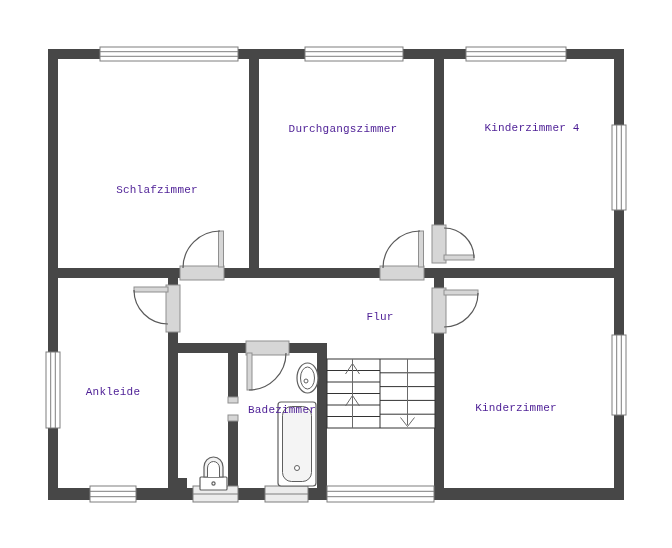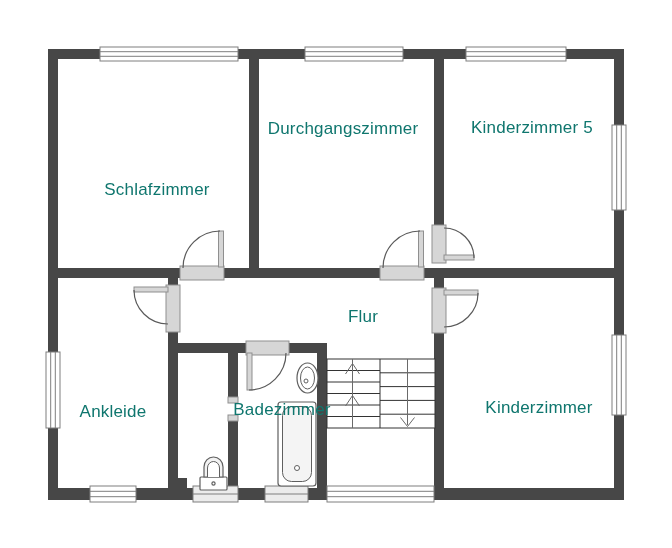--- a/index.html
+++ b/index.html
@@ -7,26 +7,27 @@
     position:relative;
     width:672px;height:548px;
     background:#ffffff;
     overflow:hidden;
     font-family:"Liberation Sans","DejaVu Sans",sans-serif;
   }
   .plan-svg{position:absolute;left:0;top:0;}
   .room-label{
     position:absolute;
     transform:translate(-50%,-50%);
-    font-size:17px;
+    font-size:11px;
     font-weight:500;
-    color:#0f766e;
+    color:#4c1d95;
     letter-spacing:.2px;
     white-space:nowrap;
     z-index:2;
+    font-family:Liberation Mono, monospace;
   }
 </style>
 </head>
 <body>
 
 <div class="stage">
 
   <svg class="plan-svg" width="672" height="548" viewBox="0 0 672 548">
 
     <g fill="#474747">
@@ -191,18 +192,18 @@
 
     <g stroke="#5f5f5f" fill="#ffffff">
       <rect x="278" y="402" width="38" height="84" rx="3" stroke-width="1.2"></rect>
       <rect x="282.5" y="406.5" width="29" height="75" rx="9" stroke-width="1" fill="#f4f4f4"></rect>
       <circle cx="297" cy="468" r="2.5" stroke-width="1" fill="#ffffff"></circle>
     </g>
   </svg>
 
   <div class="room-label" style="left:157px;top:190px;">Schlafzimmer</div>
   <div class="room-label" style="left:343px;top:129px;">Durchgangszimmer</div>
-  <div class="room-label" style="left:532px;top:128px;">Kinderzimmer 5</div>
-  <div class="room-label" style="left:363px;top:317px;text-align:right;">Flur</div>
-  <div class="room-label" style="left:113px;top:412px;">Ankleide</div>
+  <div class="room-label" style="left:532px;top:128px;">Kinderzimmer 4</div>
+  <div class="room-label" style="left:380px;top:317px;text-align:right;">Flur</div>
+  <div class="room-label" style="left:113px;top:392px;">Ankleide</div>
   <div class="room-label" style="left:282px;top:410px;">Badezimmer</div>
-  <div class="room-label" style="left:539px;top:408px;">Kinderzimmer</div>
+  <div class="room-label" style="left:516px;top:408px;">Kinderzimmer</div>
 </div>
 
 </body></html>

